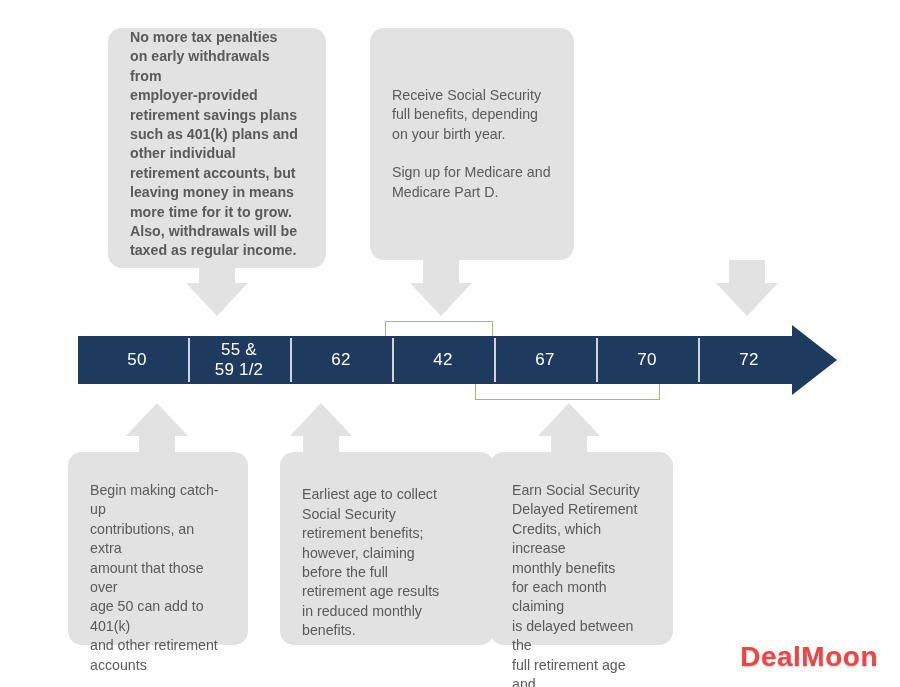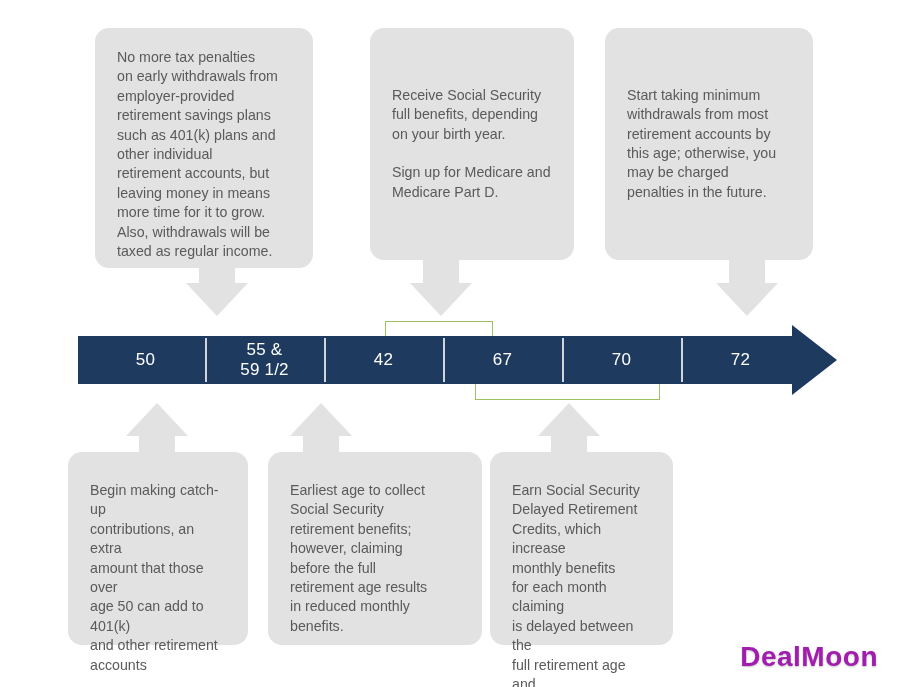--- a/index.html
+++ b/index.html
@@ -122,32 +122,32 @@
   }
 
   
   #watermark {
     position: absolute;
     right: 22px;
     bottom: 14px;
     font-size: 28px;
     font-weight: bold;
     letter-spacing: 0.5px;
-    color: #a21caf;
+    color: #ef4444;
     text-shadow: 0 1px 2px rgba(140,140,140,0.55);
     user-select: none;
     margin-top: 35px;
   }
 </style>
 </head>
 <body>
 
 <div id="canvas">
 
-  <div class="callout top-align" style="left:95px; top:28px; width:218px; height:240px; padding-top:20px;">
+  <div class="callout top-align" style="left:108px; top:28px; width:218px; height:240px; font-weight:bold;">
     <span class="txt">No more tax penalties
 on early withdrawals from
 employer-provided
 retirement savings plans
 such as 401(k) plans and
 other individual
 retirement accounts, but
 leaving money in means
 more time for it to grow.
 Also, withdrawals will be
@@ -156,28 +156,20 @@
 
   <div class="callout" style="left:370px; top:28px; width:204px; height:232px;">
     <span class="txt">Receive Social Security
 full benefits, depending
 on your birth year.
 
 Sign up for Medicare and
 Medicare Part D.</span>
   </div>
 
-  <div class="callout" style="left:605px; top:28px; width:208px; height:232px;">
-    <span class="txt">Start taking minimum
-withdrawals from most
-retirement accounts by
-this age; otherwise, you
-may be charged
-penalties in the future.</span>
-  </div>
 
   <div class="garrow down" style="left:186px; top:268px; width:62px; height:48px;">
     <div class="stem" style="left:13px; top:0; width:36px; height:16px;"></div>
     <div class="head" style="left:0; top:15px;"></div>
   </div>
 
   <div class="garrow down" style="left:410px; top:260px; width:62px; height:56px;">
     <div class="stem" style="left:13px; top:0; width:36px; height:24px;"></div>
     <div class="head" style="left:0; top:23px;"></div>
   </div>
@@ -187,20 +179,21 @@
     <div class="head" style="left:0; top:23px;"></div>
   </div>
 
   <div class="bracket up" style="left:385px; top:321px; width:108px; height:15px;"></div>
   <div class="bracket down" style="left:475px; top:384px; width:185px; height:16px;"></div>
 
   <div id="timeline">
     <div class="seg">50</div>
     <div class="seg">55  &amp;
 59 1/2</div>
+    <div class="seg">62</div>
     <div class="seg">42</div>
     <div class="seg">67</div>
     <div class="seg">70</div>
     <div class="seg">72</div>
   </div>
   <div id="arrowhead"></div>
 
   <div class="garrow up" style="left:126px; top:403px; width:62px; height:50px;">
     <div class="head" style="left:0; top:0;"></div>
     <div class="stem" style="left:13px; top:33px; width:36px; height:18px;"></div>
@@ -218,21 +211,21 @@
 
   <div class="callout top-align" style="left:68px; top:452px; width:180px; height:193px; padding-top:29px;">
     <span class="txt">Begin making catch-up
 contributions, an extra
 amount that those over
 age 50 can add to 401(k)
 and other retirement
 accounts</span>
   </div>
 
-  <div class="callout top-align" style="left:268px; top:452px; width:214px; height:193px; padding-top:29px;">
+  <div class="callout top-align" style="left:280px; top:452px; width:214px; height:193px; padding-top:29px;align-items:center;">
     <span class="txt">Earliest age to collect
 Social Security
 retirement benefits;
 however, claiming
 before the full
 retirement age results
 in reduced monthly
 benefits.</span>
   </div>
 

